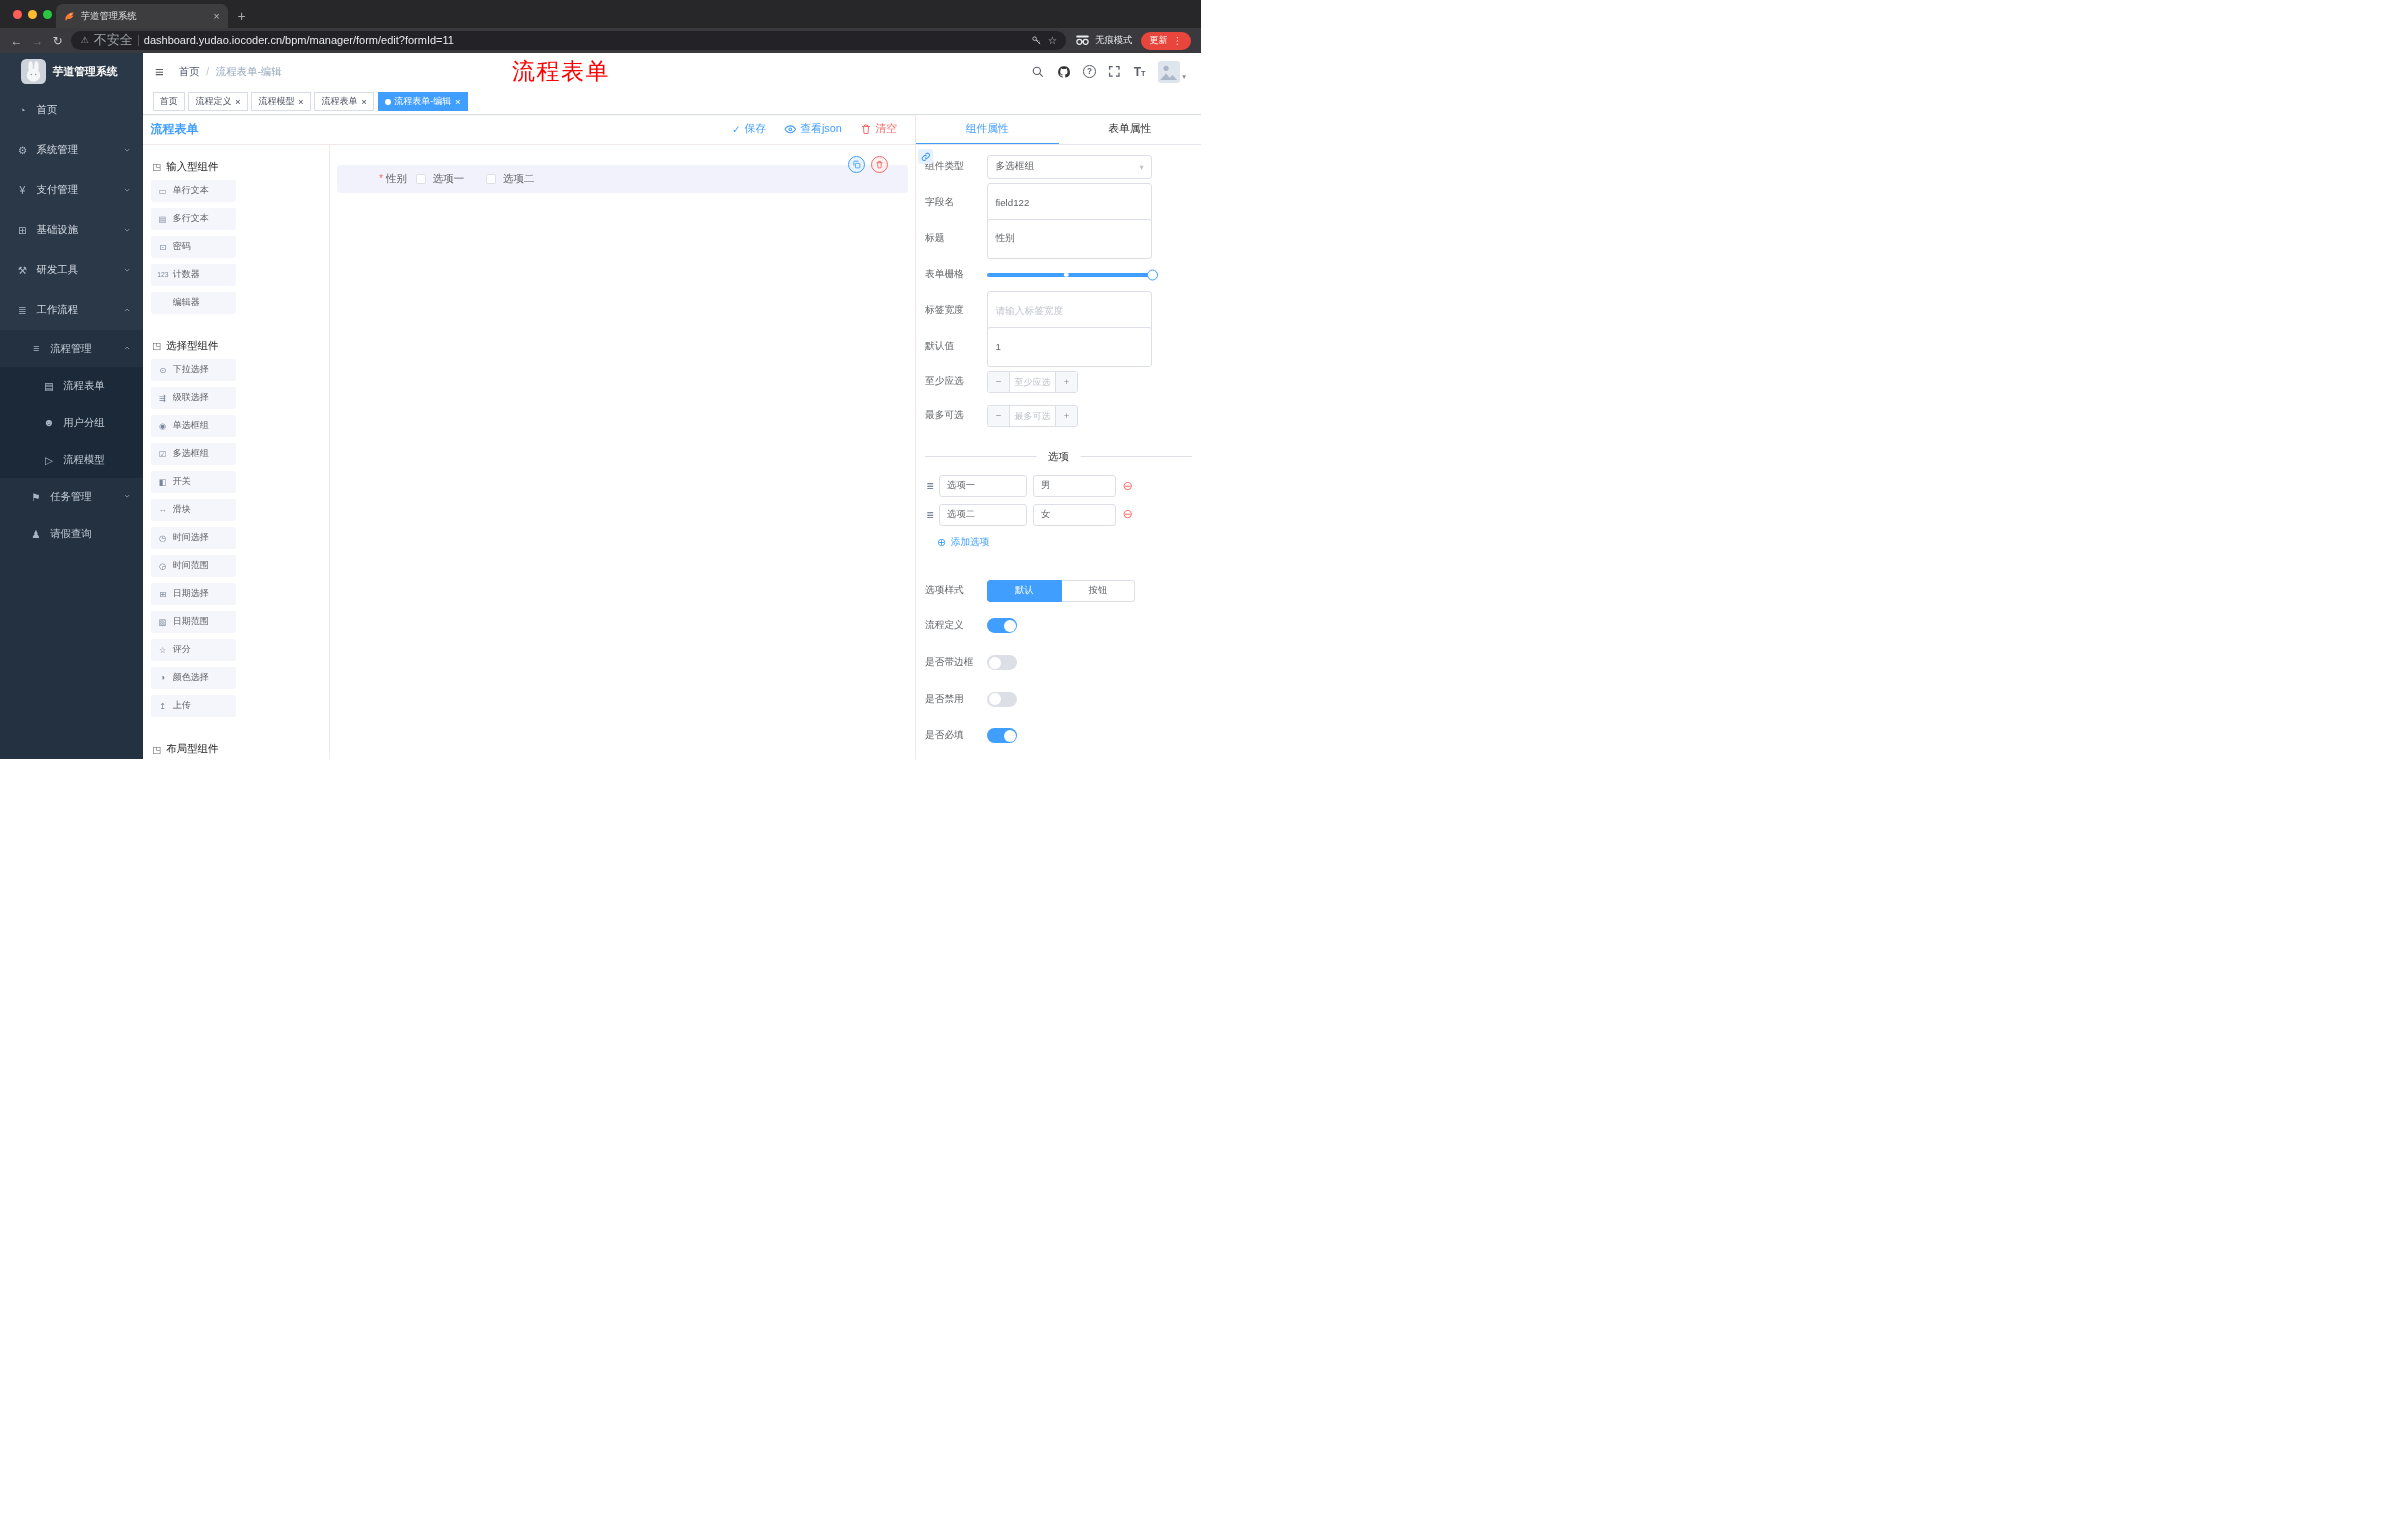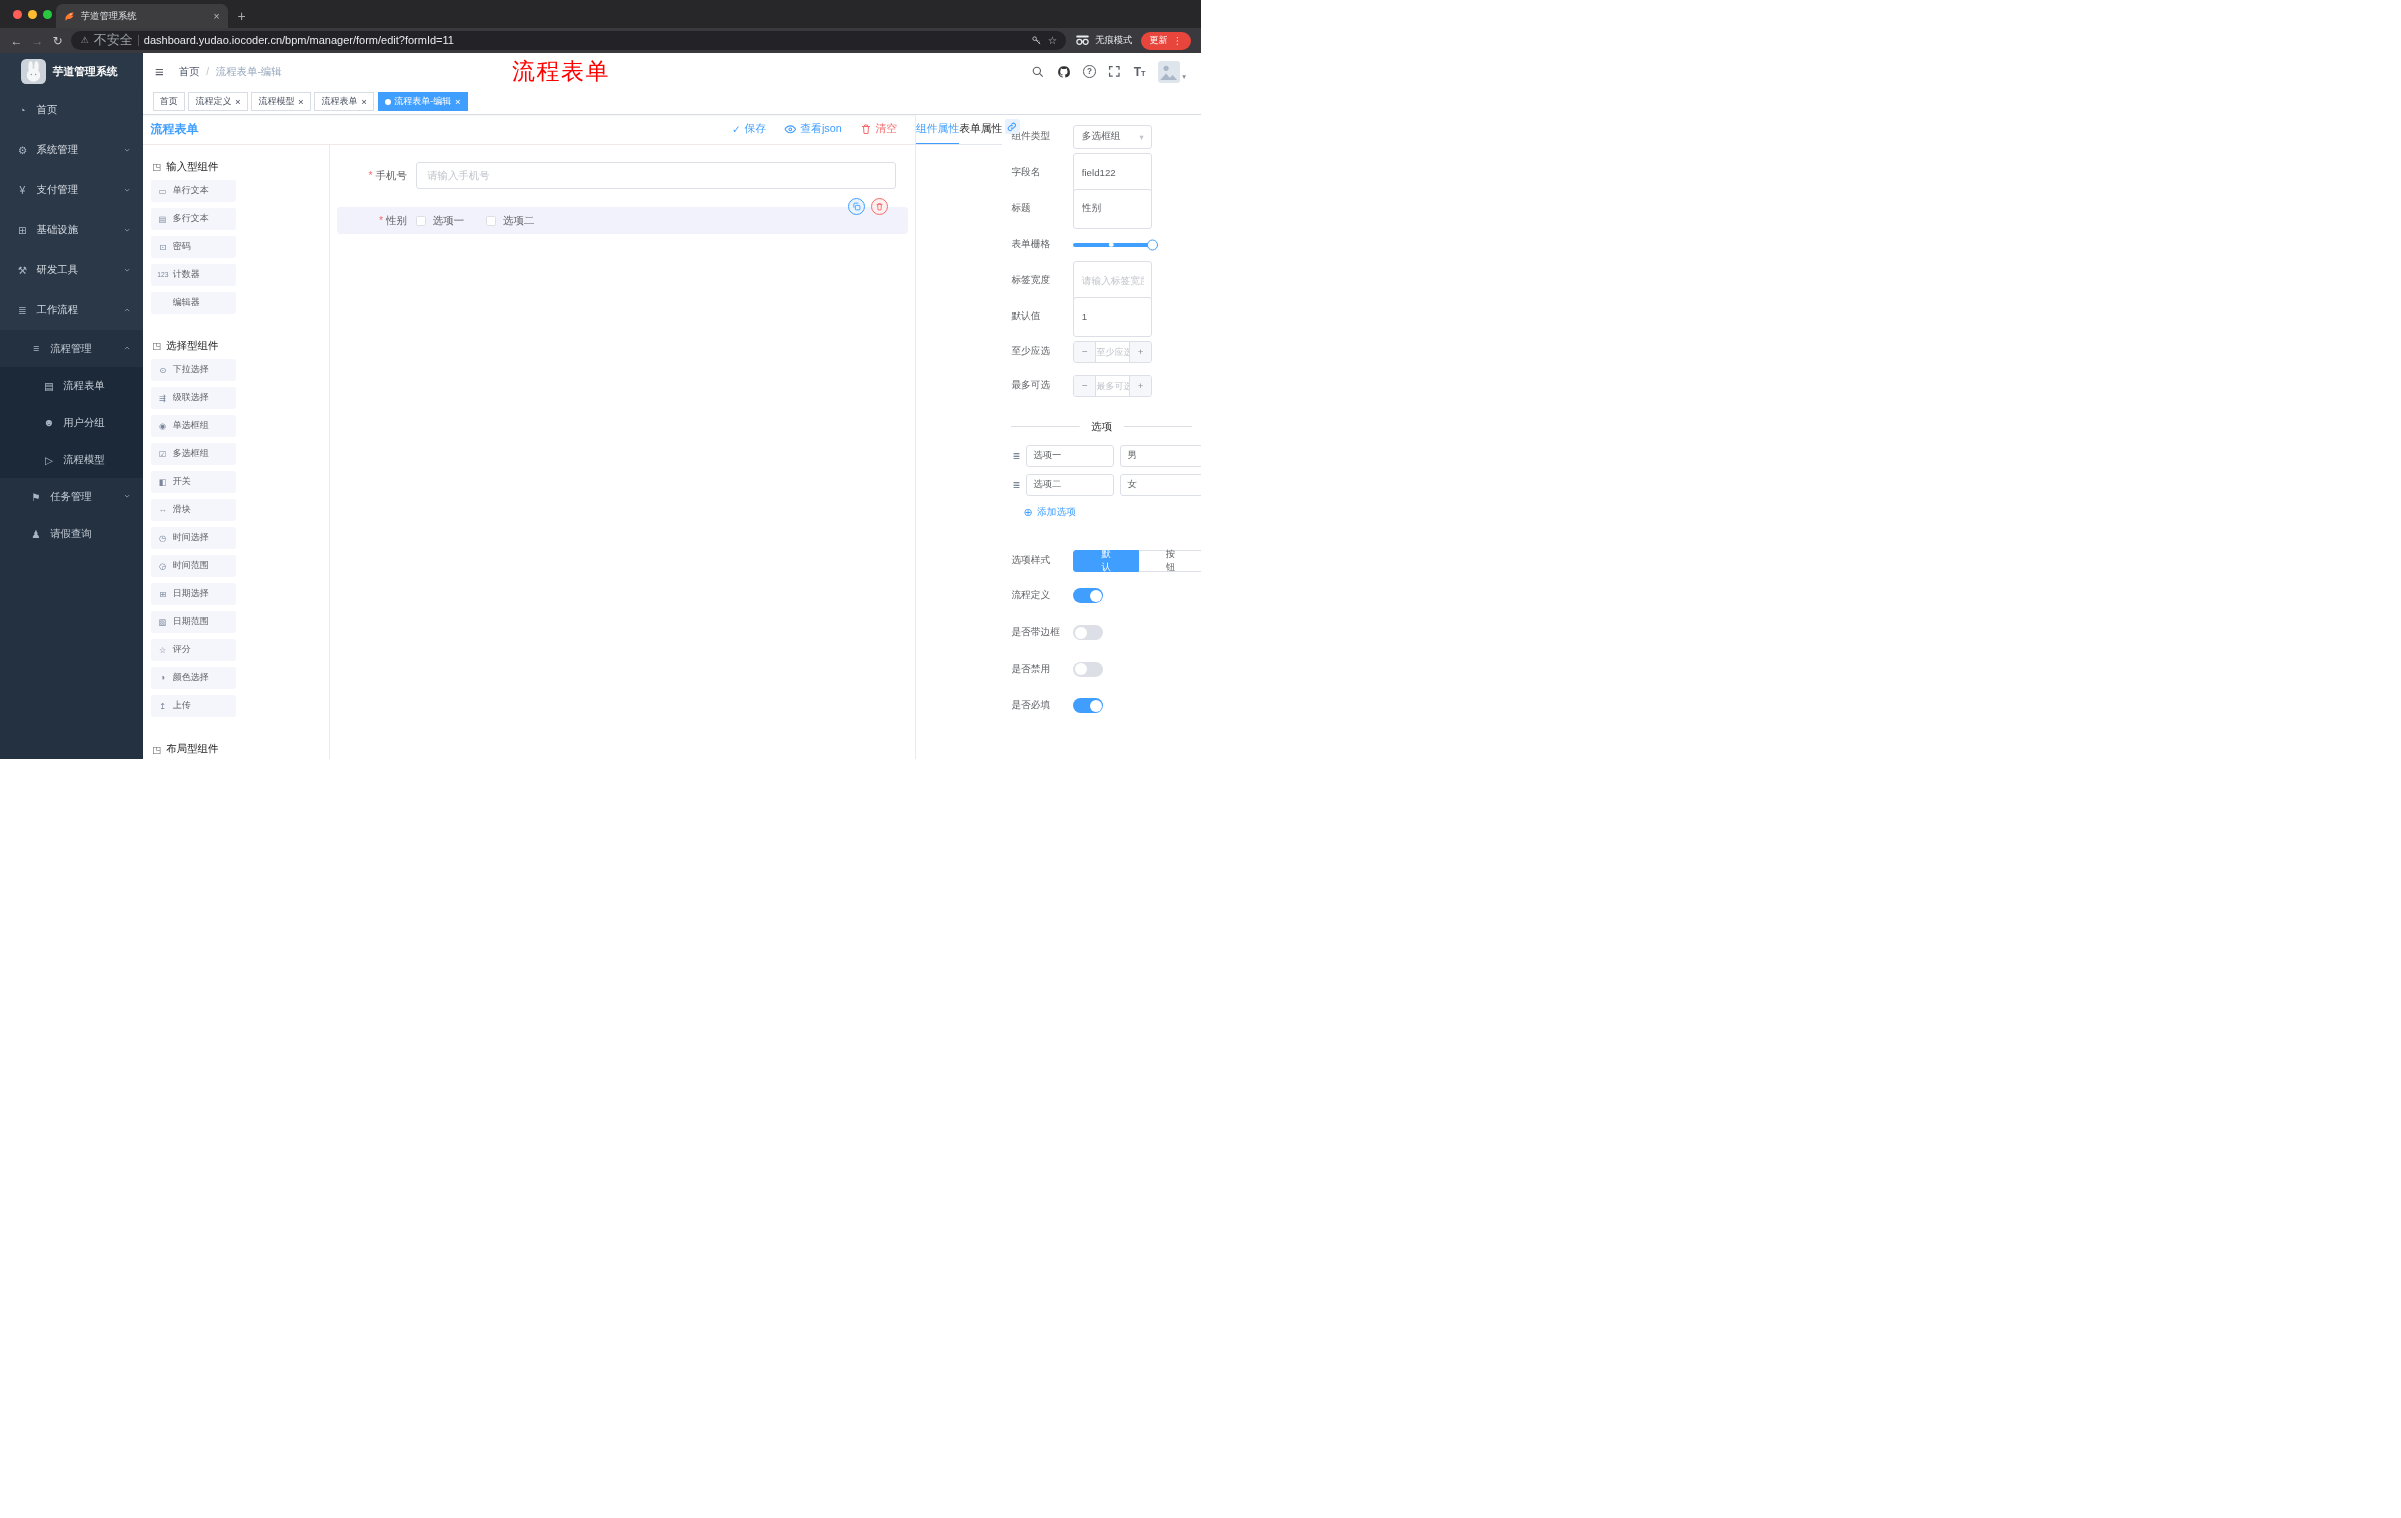--- a/index.html
+++ b/index.html
@@ -99,21 +99,21 @@
   .c-label{width:71px;flex-shrink:0;text-align:right;padding-right:9px;font-size:10.4px;color:#606266;white-space:nowrap}
   .c-input{flex:1;height:27px;border:0.7px solid #dcdfe6;border-radius:3px;padding:0 10.4px;font-size:10.4px;color:#606266;background:#fff;margin-right:12px}
   .checkbox{display:inline-flex;align-items:center;gap:6.7px;margin-right:22px;font-size:10.4px;color:#606266}
   .checkbox .box{width:10.4px;height:10.4px;border:0.7px solid #dcdfe6;border-radius:1.5px;background:#fff;flex-shrink:0}
   .row-actions{position:absolute;top:-9px;right:19.3px;display:flex;gap:6.7px}
   .act{width:17px;height:17px;border-radius:50%;display:flex;align-items:center;justify-content:center;background:#fff}
   .act.copy{border:0.7px solid #409eff;background:#eaf4ff}
   .act.del{border:0.7px solid #f56c6c;background:#fef0f0}
 
   
-  .right-panel{flex:1;display:flex;flex-direction:row;min-width:0;background:#fff}
+  .right-panel{flex:1;display:flex;flex-direction:column;min-width:0;background:#fff}
   .rp-tabs{height:30px;display:flex;border-bottom:0.7px solid #e4e7ed;flex-shrink:0}
   .rp-tab{flex:1;display:flex;align-items:center;justify-content:center;font-size:10.8px;color:#303133;position:relative}
   .rp-tab.active{color:#409eff}
   .rp-tab.active::after{content:"";position:absolute;left:0;right:0;bottom:-0.7px;height:1.5px;background:#409eff}
   .rp-body{flex:1;padding-top:10.4px;position:relative;overflow:hidden}
   .link-chip{position:absolute;left:2.2px;top:4.5px;width:15px;height:15px;border-radius:2.2px;background:#e7f1ff;display:flex;align-items:center;justify-content:center}
   .rp-row{display:flex;align-items:center;height:24px;margin:0 49px 12px 9px}
   .rp-row.short{height:22px}
   .rp-label{width:62px;flex-shrink:0;text-align:left;padding-right:9px;font-size:9.7px;color:#606266;white-space:nowrap}
   .rp-control{flex:1;min-width:0;display:flex;align-items:center}
@@ -479,24 +479,20 @@
 
             <div class="gap-30"></div>
             <div class="group-title" data-interactable="false">
               <span class="g-icon" data-interactable="false">◳</span>
               <span data-interactable="false">布局型组件</span>
             </div>
 
           </div>
 
           <div class="canvas" data-interactable="true">
-            <div class="draw-row" data-interactable="true">
-              <span class="c-label req" data-interactable="false">手机号</span>
-              <input class="c-input" data-interactable="true" placeholder="请输入手机号" style="">
-            </div>
             <div class="draw-row active" data-interactable="true">
               <span class="c-label req" data-interactable="false">性别</span>
               <span class="checkbox" data-interactable="true">
                 <span class="box" data-interactable="true"></span>
                 <span data-interactable="false">选项一</span>
               </span>
               <span class="checkbox" data-interactable="true">
                 <span class="box" data-interactable="true"></span>
                 <span data-interactable="false">选项二</span>
               </span>

